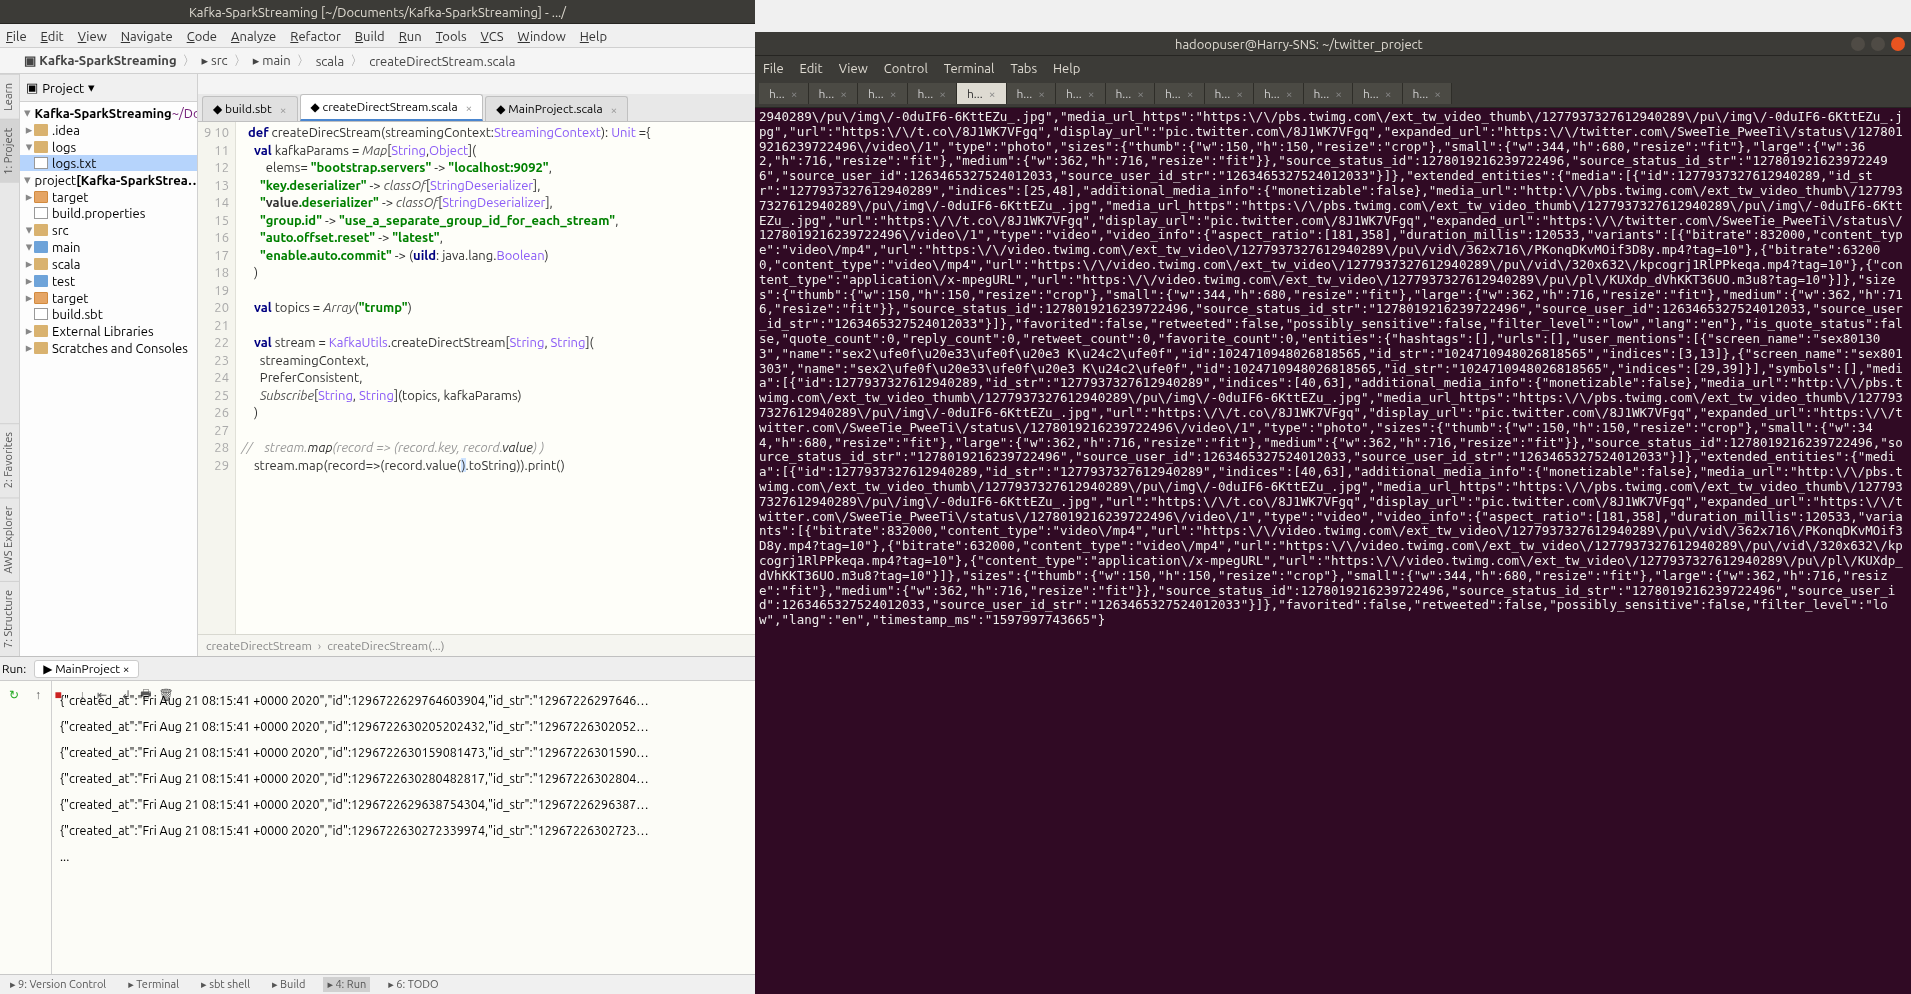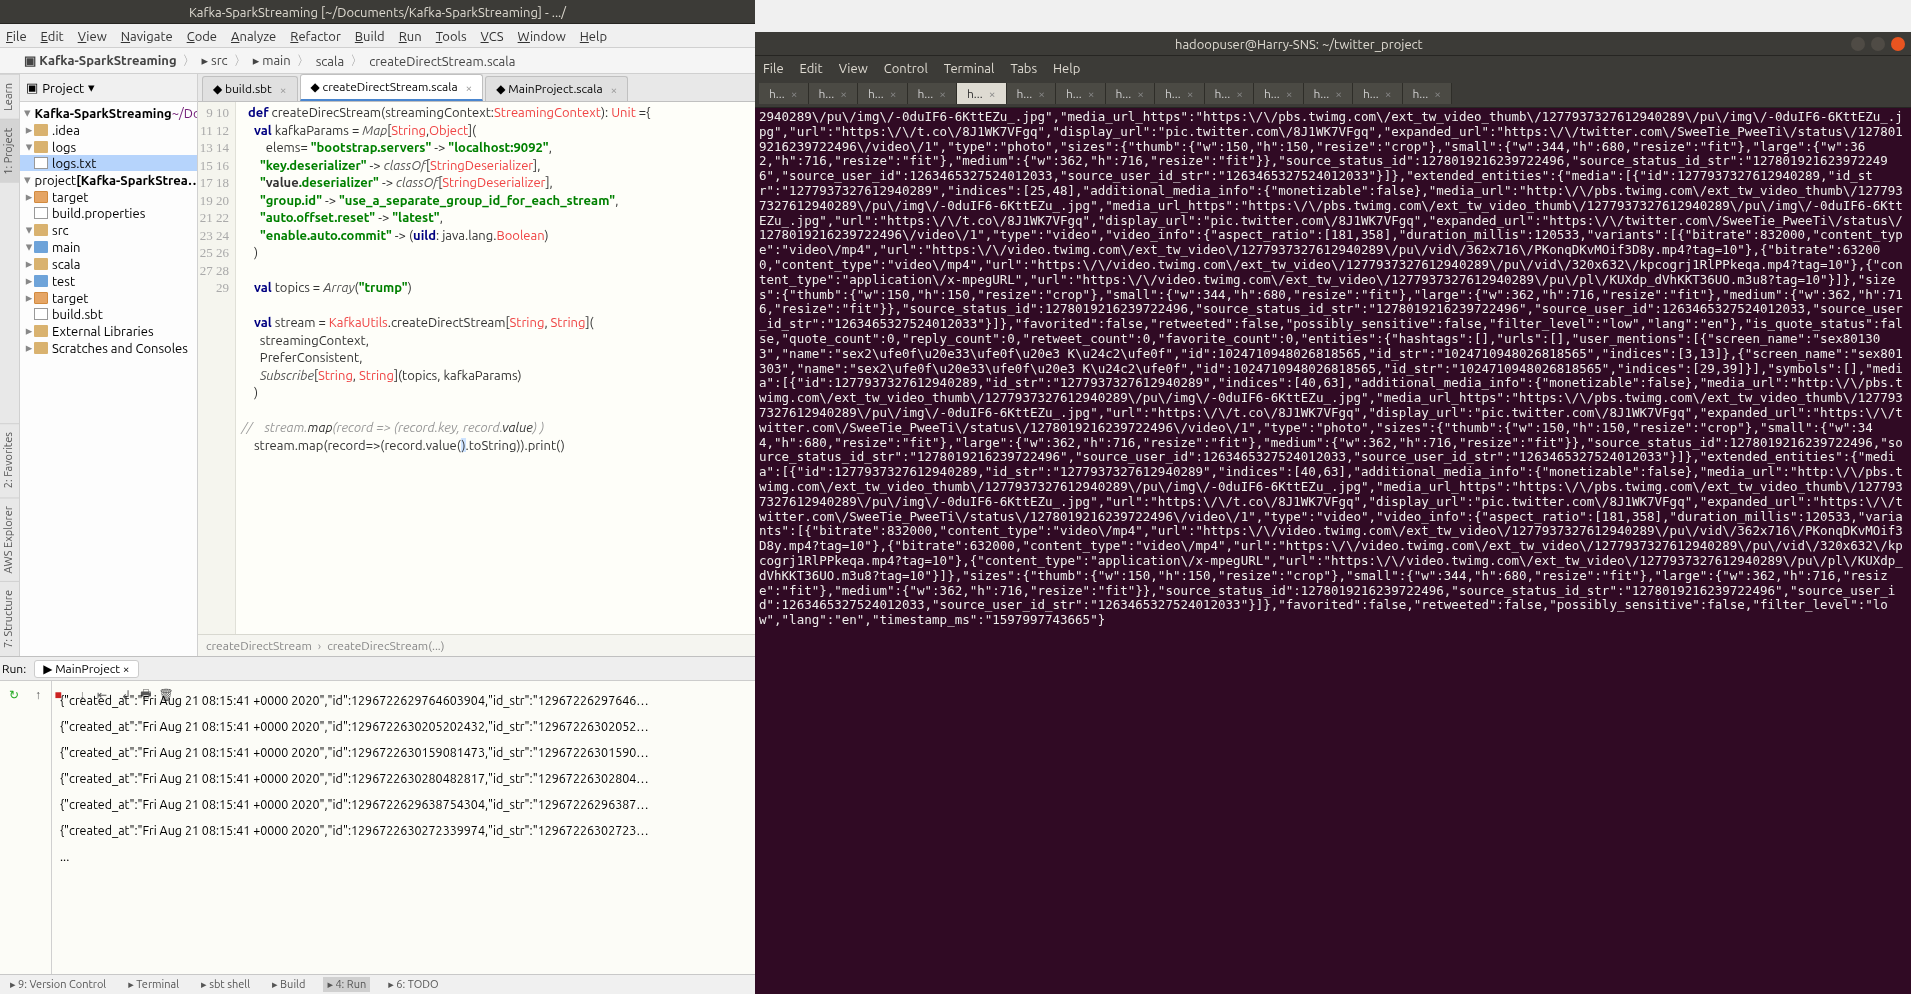--- a/index.html
+++ b/index.html
@@ -34,34 +34,34 @@
 .indent2 { padding-left: 30px; }
 .indent3 { padding-left: 44px; }
 .icn-folder, .icn-file, .icn-mod { width: 14px; height: 12px; margin-right: 4px; display: inline-block; }
 .icn-folder { background: #d9b26f; border-radius: 1px; }
 .icn-folder.blue { background: #6ea3d9; }
 .icn-folder.orange { background: #e5a565; border: 1px solid #d18a3f; }
 .icn-file { background: #fff; border: 1px solid #999; }
 .exp { width: 10px; color: #888; display: inline-block; text-align: center; }
 
 .editor-stack { flex: 1; display: flex; flex-direction: column; overflow: hidden; }
-.tabs { height: 28px; display: flex; align-items: flex-end; background: #e8e8e8; border-bottom: 1px solid #c0c0c0; padding-left: 4px; }
+.tabs { height: 28px; display: flex; align-items: flex-end; background: #e8e8e8; border-bottom: 1px solid #c0c0c0; padding-left: 4px; margin-top: 20px; }
 .tab { padding: 5px 10px; background: #e0e0e0; border: 1px solid #c0c0c0; border-bottom: none; margin-right: 2px; font-size: 12px; border-radius: 3px 3px 0 0; display: flex; align-items: center; gap: 4px; }
 .tab.active { background: #fff; border-bottom: 2px solid #4a86cf; }
 .tab .tclose { color: #999; margin-left: 4px; }
 
 .code-area { flex: 1; display: flex; background: #fefef9; overflow: hidden; font-family: "DejaVu Sans Mono", monospace; font-size: 13px; }
-.gutter { width: 38px; background: #f5f5ee; color: #aaa; text-align: right; padding: 2px 6px 0 0; border-right: 1px solid #e0e0d8; line-height: 17.5px; font-family: Liberation Serif, serif; }
+.gutter { width: 38px; background: #f5f5ee; color: #aaa; text-align: right; padding: 2px 6px 0 0; border-right: 1px solid #e0e0d8; line-height: 17.5px; }
 .code { flex: 1; padding: 2px 6px; line-height: 17.5px; white-space: pre; color: #333; }
 .kw { color: #000080; font-weight: bold; }
 .fn { color: #333; }
 .str { color: #008000; font-weight: bold; }
 .cls { font-style: italic; color: #555; }
 .cm { color: #999; font-style: italic; }
-.targ { color: #ef4444; }
+.targ { color: #8b5cf6; }
 .caret { background: #cde3ff; }
 
 .breadcrumb2 { height: 22px; background: #f5f5f0; border-top: 1px solid #d8d8d0; font-size: 12px; color: #888; display: flex; align-items: center; padding: 0 8px; gap: 6px; }
 
 .run-panel { height: 318px; border-top: 1px solid #c0c0c0; display: flex; flex-direction: column; background: #fcfcf7; }
 .run-header { height: 24px; background: #eee; display: flex; align-items: center; padding: 0 2px; font-size: 12px; border-bottom: 1px solid #ccc; gap: 8px; }
 .run-body { flex: 1; display: flex; }
 .run-tools { width: 52px; border-right: 1px solid #d0d0d0; display: flex; flex-direction: wrap; padding: 4px; }
 .run-tools .row { display: flex; gap: 4px; margin-bottom: 4px; }
 .rtool { width: 20px; height: 20px; display: flex; align-items: center; justify-content: center; font-size: 12px; color: #555; }

